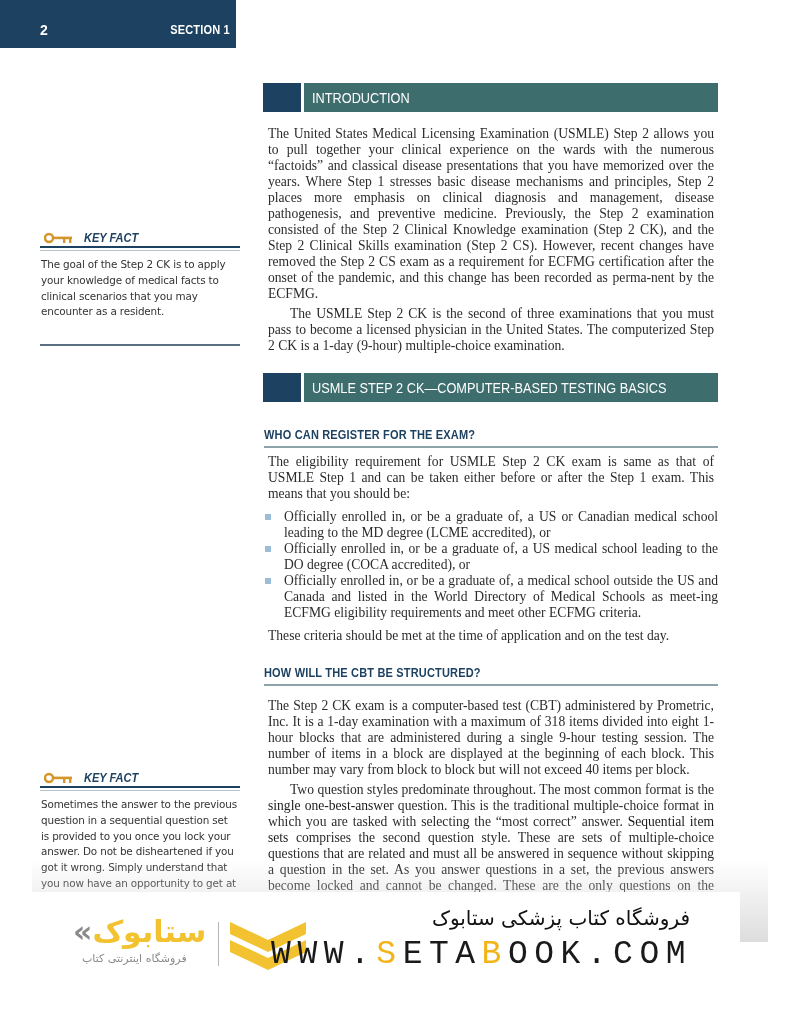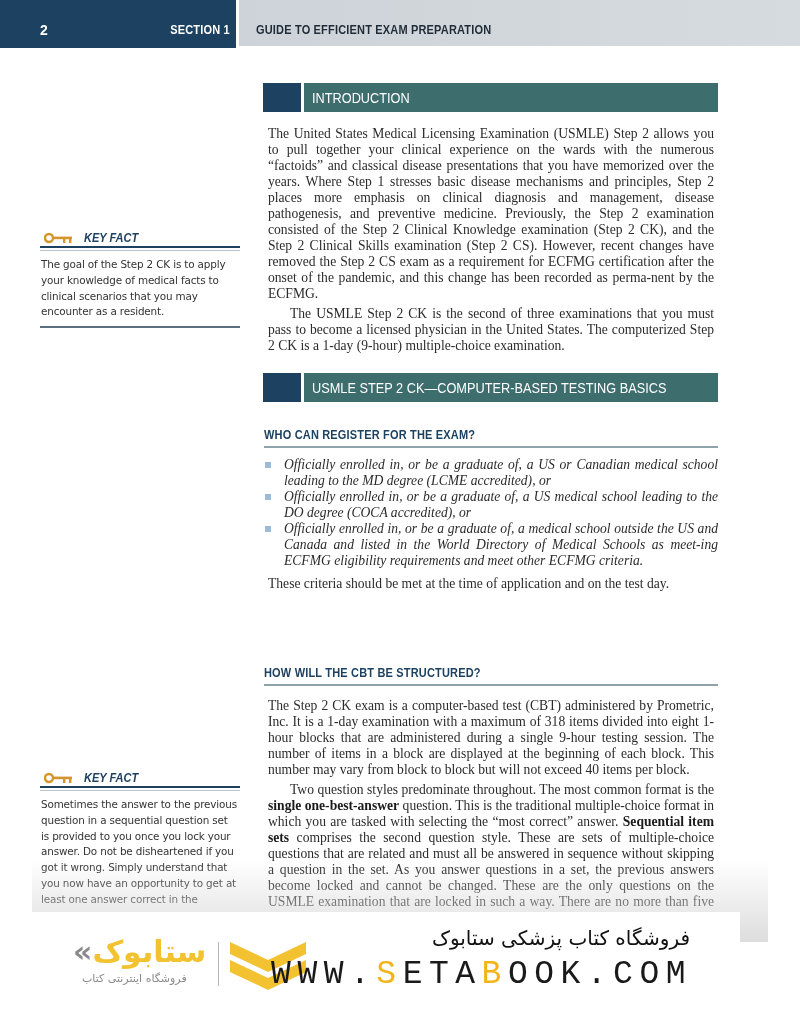--- a/index.html
+++ b/index.html
@@ -21,59 +21,56 @@
   .sec-bar .bar span { display: inline-block; transform: scaleX(0.85); transform-origin: left center; }
 
   
   .subhead { position: absolute; left: 264px; width: 454px; border-bottom: 2px solid #8fa3ab; padding-bottom: 3px; }
   .subhead span { display: inline-block; color: #1d4161; font-family: "Liberation Sans", sans-serif; font-weight: bold; font-size: 12.5px; transform: scaleX(0.88); transform-origin: left center; white-space: nowrap; letter-spacing: 0.2px; }
 
   
   .text-block { position: absolute; left: 264px; width: 454px; font-size: 13.6px; line-height: 16px; text-align: justify; color: #2b2b2b; }
   .text-block p { margin: 4px; }
   .text-block p.indent { text-indent: 22px; }
-  .text-block b { font-weight: bold; color: #1a1a1a; }
+  .text-block b { font-weight: normal; color: #1a1a1a; }
 
   ul.bullets { list-style: none; }
-  ul.bullets li { position: relative; padding-left: 20px; font-style: italic; }
+  ul.bullets li { position: relative; padding-left: 20px; }
   ul.bullets li .bullet { position: absolute; left: 1px; top: 5px; width: 6px; height: 6px; background: #9bbbd8; }
 
   
   .keyfact { position: absolute; left: 40px; width: 200px; background: #fff; }
   .kf-head { height: 19px; border-bottom: 2px solid #1d4161; position: relative; display: flex; align-items: center; padding-left: 4px; font-style: italic; }
   .kf-head::after { content: ""; position: absolute; left: 0; right: 0; bottom: -5px; border-bottom: 1px solid #b8c4cc; }
   .kf-key { width: 30px; height: 12px; display: inline-block; }
   .kf-title { margin-left: 10px; color: #1d4161; font-family: "Liberation Sans", sans-serif; font-weight: bold; font-size: 12.5px; transform: scaleX(0.88); transform-origin: left center; display: inline-block; white-space: nowrap; }
-  .kf-body { padding: 9px 2px 6px 1px; font-family: "DejaVu Sans", sans-serif; font-size: 10.4px; line-height: 15.8px; color: #333; border-bottom: 2px solid #5b6f80; letter-spacing: -0.15px; }
+  .kf-body { padding: 9px 2px 24px 1px; font-family: "DejaVu Sans", sans-serif; font-size: 10.4px; line-height: 15.8px; color: #333; border-bottom: 2px solid #5b6f80; letter-spacing: -0.15px; }
 
   
   .fade { position: absolute; left: 32px; top: 860px; width: 736px; height: 82px; background: linear-gradient(to bottom, rgba(255,255,255,0), rgba(215,215,215,0.85)); pointer-events: none; }
 
   
-  .footer { position: absolute; left: 0; top: 912px; width: 740px; height: 82px; background: #fff; }
+  .footer { position: absolute; left: 0; top: 892px; width: 740px; height: 82px; background: #fff; }
   .logo-area { position: absolute; left: 68px; top: 22px; width: 250px; height: 56px; }
   .logo-mark { position: absolute; left: 160px; top: 4px; }
   .logo-divider { position: absolute; left: 150px; top: 8px; width: 1px; height: 44px; background: #b5b5b5; }
   .logo-word { position: absolute; left: 5px; top: 0px; font-family: "DejaVu Sans", sans-serif; font-size: 30px; font-weight: bold; color: #f2c230; letter-spacing: -1px; }
   .logo-word .chev { color: #8a8a8a; }
   .logo-sub { position: absolute; left: 14px; top: 38px; font-family: "DejaVu Sans", sans-serif; font-size: 11px; color: #8a8a8a; direction: rtl; }
   .shop-fa { position: absolute; right: 50px; top: 14px; font-family: "DejaVu Sans", sans-serif; font-size: 20px; color: #111; direction: rtl; }
   .shop-url { position: absolute; right: 48px; top: 44px; font-family: Liberation Mono, monospace; font-size: 33px; letter-spacing: 6.5px; color: #1a1a1a; }
   .shop-url .y { color: #f2b418; }
 </style>
 </head>
 <body>
 
 <div class="running-header">
   <div class="rh-dark">
     <span class="rh-page">2</span>
     <span class="rh-section">SECTION 1</span>
-  </div>
-  <div class="rh-light">
-    <span class="rh-title">GUIDE TO EFFICIENT EXAM PREPARATION</span>
   </div>
 </div>
 
 <div class="sec-bar" style="top:83px;">
   <div class="sq"></div>
   <div class="bar"><span>INTRODUCTION</span></div>
 </div>
 
 <div class="text-block" style="top:122px;">
   <p>The United States Medical Licensing Examination (USMLE) Step 2 allows you to pull together your clinical experience on the wards with the numerous “factoids” and classical disease presentations that you have memorized over the years. Where Step 1 stresses basic disease mechanisms and principles, Step 2 places more emphasis on clinical diagnosis and management, disease pathogenesis, and preventive medicine. Previously, the Step 2 examination consisted of the Step 2 Clinical Knowledge examination (Step 2 CK), and the Step 2 Clinical Skills examination (Step 2 CS). However, recent changes have removed the Step 2 CS exam as a requirement for ECFMG certification after the onset of the pandemic, and this change has been recorded as perma-nent by the ECFMG.</p>
@@ -96,20 +93,21 @@
 <div class="sec-bar" style="top:373px;">
   <div class="sq"></div>
   <div class="bar"><span>USMLE STEP 2 CK—COMPUTER-BASED TESTING BASICS</span></div>
 </div>
 
 <div class="subhead" style="top:419px;margin-top:6px;">
   <span>WHO CAN REGISTER FOR THE EXAM?</span>
 </div>
 
 <div class="text-block" style="top:450px;">
+  <p>The eligibility requirement for USMLE Step 2 CK exam is same as that of USMLE Step 1 and can be taken either before or after the Step 1 exam. This means that you should be:</p>
   <ul class="bullets" style="margin-top:7px;">
     <li><span class="bullet"></span><span>Officially enrolled in, or be a graduate of, a US or Canadian medical school leading to the MD degree (LCME accredited), or</span></li>
     <li><span class="bullet"></span><span>Officially enrolled in, or be a graduate of, a US medical school leading to the DO degree (COCA accredited), or</span></li>
     <li><span class="bullet"></span><span>Officially enrolled in, or be a graduate of, a medical school outside the US and Canada and listed in the World Directory of Medical Schools as meet-ing ECFMG eligibility requirements and meet other ECFMG criteria.</span></li>
   </ul>
   <p style="margin-top:7px;">These criteria should be met at the time of application and on the test day.</p>
 </div>
 
 <div class="subhead" style="top:663px;">
   <span>HOW WILL THE CBT BE STRUCTURED?</span>

